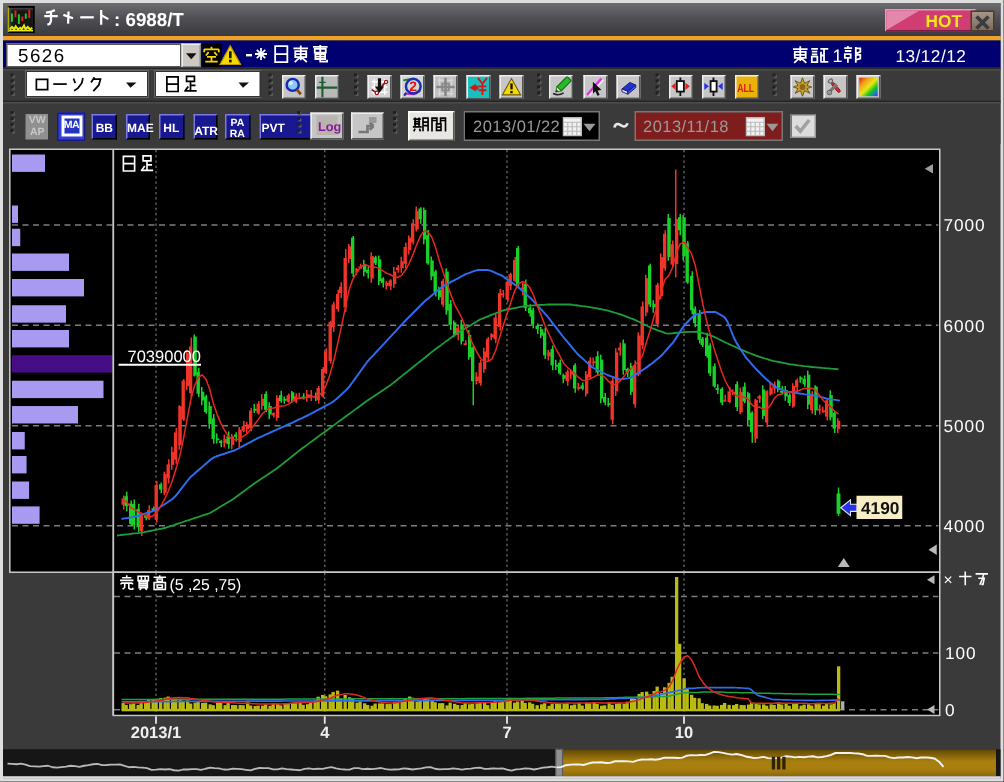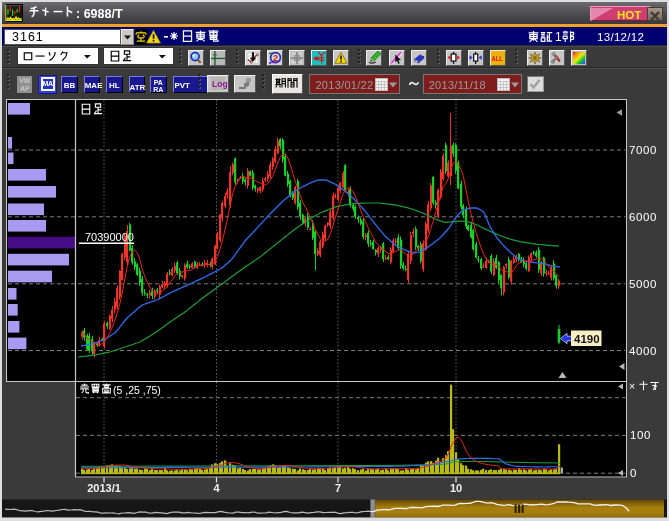--- a/index.html
+++ b/index.html
@@ -21,21 +21,21 @@
 <div class="abs" style="left:590px;top:6px;width:61px;height:15px;background:#cf3d72;border-top:1px solid #ef9ab8;border-left:1px solid #ef9ab8;border-right:1px solid #7a1a40;border-bottom:1px solid #7a1a40"><svg width="54" height="13" viewBox="0 0 54 13">
       <polygon points="0,0 22,0 0,13" fill="#e387ac"></polygon>
       <text x="26" y="11" font-size="11.5" font-weight="bold" fill="#f0e818" font-family="Liberation Sans,sans-serif">HOT</text>
     </svg></div>
 <div class="abs" style="left:647px;top:7px;width:16px;height:14px;background:linear-gradient(#a5968a,#7d6c5c);border:1px solid #4a3c30"><svg width="14" height="12" viewBox="0 0 14 12">
       <path d="M3 2 L11 10 M11 2 L3 10" stroke="#3c3c3c" stroke-width="2.4"></path>
     </svg></div>
 <div class="abs" style="left:2px;top:24px;width:665px;height:2.5px;background:#efa228"></div>
 <div class="abs" style="left:2px;top:26.5px;width:665px;height:18.5px;background:#000070"></div>
 <div class="abs" style="left:4px;top:28.5px;width:117px;height:16.5px;background:#fff;border:1px solid #555"></div>
-<div class="abs" style="left:12px;top:30px;width:80px;height:14px;font-size:12.5px;color:#000;letter-spacing:1px">3161</div>
+<div class="abs" style="left:12px;top:30px;width:80px;height:14px;font-size:12.5px;color:#000;letter-spacing:1px">5626</div>
 <div class="abs" style="left:121px;top:28.5px;width:13px;height:16.5px;background:#cdc9c2;border:1px solid #888;border-top-color:#eee;border-left-color:#eee"><svg width="11" height="14" viewBox="0 0 11 14">
       <polygon points="2,5.5 9,5.5 5.5,9.5" fill="#111"></polygon>
     </svg></div>
 <div class="abs" style="left:135px;top:28.5px;width:12.5px;height:16px;background:#000"><svg width="12" height="16" viewBox="0 0 12 16">
       <path transform="translate(0.0,2.0) scale(0.7500)" d="M8.0 0.2L8.0 2.0M1.5 2.5L14.5 2.5M1.5 2.5L1.5 5.0M14.5 2.5L14.5 5.0M5.5 5.0L3.0 8.0M10.5 5.0L13.0 8.0M4.0 9.2L12.0 9.2M8.0 9.2L8.0 13.0M2.5 13.5L13.5 13.5" fill="none" stroke="#f5d800" stroke-width="1.60"></path>
     </svg></div>
 <svg class="abs" style="left:146px;top:28.5px" width="15" height="16" viewBox="0 0 15 16">
     <polygon points="7.5,1.5 14.4,14 0.6,14" fill="#f5d800" stroke="#b89a00" stroke-width="0.8"></polygon>
     <rect x="6.7" y="5.2" width="1.7" height="4.6" fill="#111"></rect>
     <rect x="6.7" y="10.8" width="1.7" height="1.8" fill="#111"></rect>
@@ -262,21 +262,21 @@
 <div style="position:absolute;left:262.0px;top:74.0px;width:4px;height:18px">
     <div style="position:absolute;left:0px;top:0px;width:2px;height:2px;background:#202020;box-shadow:1px 1px 0 #5a5a5a"></div>
     <div style="position:absolute;left:0px;top:4px;width:2px;height:2px;background:#202020;box-shadow:1px 1px 0 #5a5a5a"></div>
     <div style="position:absolute;left:0px;top:8px;width:2px;height:2px;background:#202020;box-shadow:1px 1px 0 #5a5a5a"></div>
     <div style="position:absolute;left:0px;top:12px;width:2px;height:2px;background:#202020;box-shadow:1px 1px 0 #5a5a5a"></div>
   </div>
 <div class="abs" style="left:272.4px;top:74px;width:30.5px;height:20px;background:#e8e6e2;border-top:1.5px solid #fff;border-left:1.5px solid #fff;border-right:1.5px solid #555;border-bottom:1.5px solid #555"><svg width="28" height="17" viewBox="0 0 28 17">
       <path transform="translate(1.5,2.5) scale(0.7500)" d="M3.0 1.0L3.0 9.5M6.5 1.0L6.5 9.5M1.5 2.6L8.0 2.6M2.0 4.8L7.5 4.8M2.0 6.8L7.5 6.8M1.0 9.5L8.8 9.5M3.0 11.0L1.8 13.4M6.8 11.0L7.8 13.4M10.0 13.4L10.0 1.6L14.5 1.6L14.5 13.4M10.0 5.2L14.5 5.2M10.0 8.4L14.5 8.4" fill="none" stroke="#000" stroke-width="1.47"></path>
       <path transform="translate(13.5,2.5) scale(0.7500)" d="M2.0 0.8L2.0 13.6M2.0 1.6L6.4 1.6L6.4 6.0M2.4 3.8L6.4 3.8M14.0 0.8L14.0 13.6M9.6 6.0L9.6 1.6L14.0 1.6M9.6 3.8L14.0 3.8M6.0 6.8h4.0v5.8h-4.0ZM6.0 9.6L10.0 9.6" fill="none" stroke="#000" stroke-width="1.47"></path>
     </svg></div>
-<div class="abs" style="left:309.4px;top:73.5px;width:91.0px;height:20px;background:#7f1d1d;border:1px solid #777">
+<div class="abs" style="left:309.4px;top:73.5px;width:91.0px;height:20px;background:#000000;border:1px solid #777">
     <div style="position:absolute;left:5px;top:4.5px;font-size:11px;color:#9a9a9a;letter-spacing:0.3px">2013/01/22</div>
     <svg style="position:absolute;right:11px;top:3px" width="13" height="13" viewBox="0 0 13 13">
       <rect x="0.5" y="0.5" width="12" height="12" fill="#f2f2f2" stroke="#bbb"></rect>
       <path d="M0.5 3.5h12M3.5 3.5v9M6.5 3.5v9M9.5 3.5v9M0.5 6.5h12M0.5 9.5h12" stroke="#bbb" stroke-width="0.8"></path>
     </svg>
     <svg style="position:absolute;right:1px;top:6px" width="10" height="8" viewBox="0 0 10 8">
       <polygon points="1,1.5 9,1.5 5,6.5" fill="#999"></polygon>
     </svg>
   </div>
 <div class="abs" style="left:406px;top:73px;width:16px;height:20px;color:#e8e8e8;font-size:16px;font-weight:bold">～</div>

